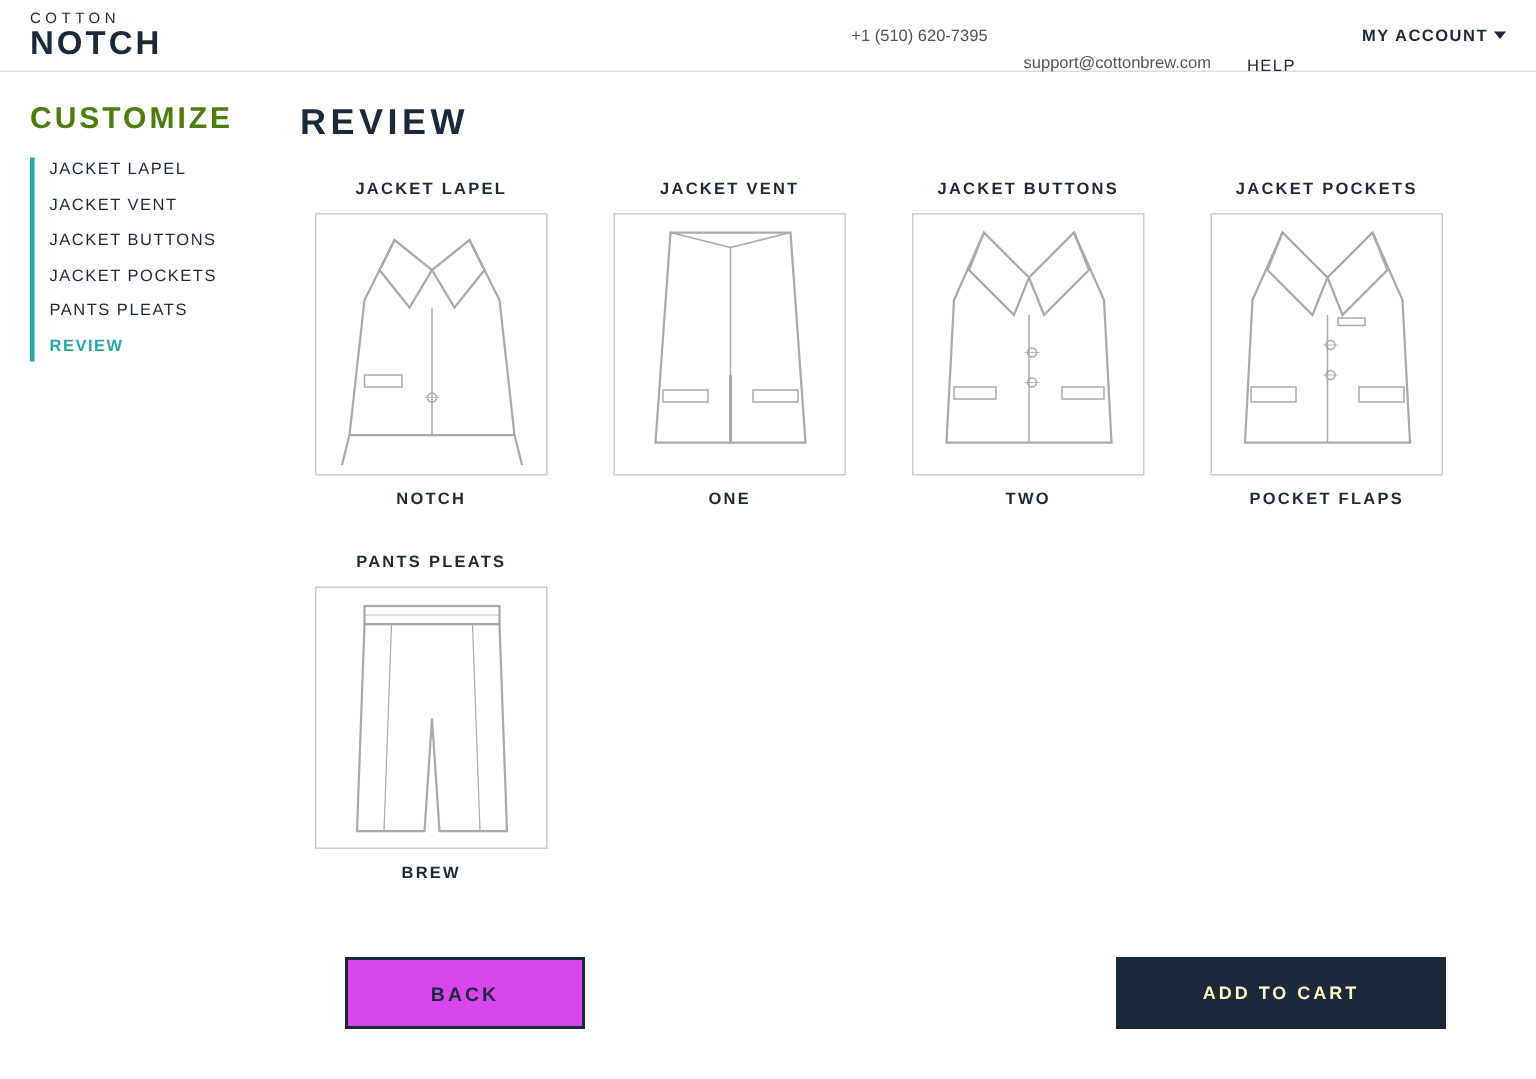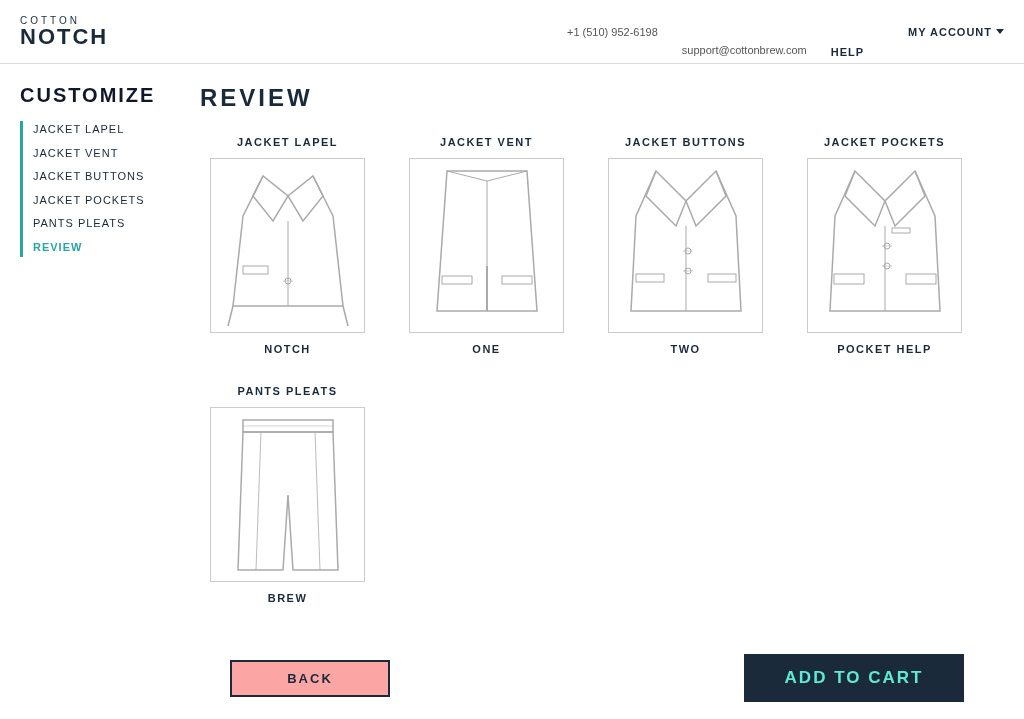--- a/index.html
+++ b/index.html
@@ -5,21 +5,21 @@
     * { margin: 0; padding: 0; box-sizing: border-box; }
     body { font-family: 'Georgia', serif; background: #fff; color: #1a2a3a; font-size: 13px; }
 
     
     .header {
       display: flex;
       align-items: center;
       justify-content: space-between;
       padding: 10px 20px;
       border-bottom: 1px solid #ddd;
-      height: 64px;
+      height: 48px;
     }
     .logo-area {
       display: flex;
       flex-direction: column;
       line-height: 1;
     }
     .logo-cotton {
       font-size: 10px;
       letter-spacing: 3px;
       color: #1a2a3a;
@@ -35,21 +35,21 @@
     .header-right {
       display: flex;
       align-items: center;
       gap: 24px;
       font-size: 11px;
       color: #555;
       font-family: Arial, sans-serif;
     }
     .header-right .phone { color: #555; }
     .header-right .email { color: #555; margin-top: 36px; }
-    .header-right .help { color: #1a2a3a; font-weight: bold; letter-spacing: 1px; cursor: pointer; margin-top: 40px; }
+    .header-right .help { color: #1a2a3a; font-weight: normal; letter-spacing: 1px; cursor: pointer; margin-top: 40px; }
     .header-right .account {
       color: #1a2a3a;
       font-weight: bold;
       letter-spacing: 1px;
       cursor: pointer;
       display: flex;
       align-items: center;
       gap: 4px;
       padding-left: 20px;
     }
@@ -69,21 +69,21 @@
     
     .sidebar {
       width: 170px;
       padding: 20px 12px 20px 20px;
       flex-shrink: 0;
     }
     .sidebar-title {
       font-size: 20px;
       font-weight: bold;
       letter-spacing: 2px;
-      color: #0f172a;
+      color: #4d7c0f;
       margin-bottom: 14px;
       font-family: Arial, sans-serif;
     }
     .sidebar-nav {
       border-left: 3px solid #29a5a5;
       padding-left: 10px;
     }
     .sidebar-nav-item {
       font-size: 11px;
       letter-spacing: 1px;
@@ -173,53 +173,53 @@
     
     .bottom-bar {
       display: flex;
       justify-content: space-between;
       align-items: center;
       padding: 20px 30px;
       margin-top: auto;
     }
     .back-btn {
       width: 160px;
-      height: 37px;
+      height: 48px;
       border: 2px solid #1a2a3a;
-      background: #fca5a5;
+      background: #d946ef;
       color: #1a2a3a;
       font-size: 13px;
       font-weight: bold;
       letter-spacing: 2px;
       cursor: pointer;
       font-family: Arial, sans-serif;
     }
     .add-to-cart-btn {
       width: 220px;
       height: 48px;
       background: #1a2a3a;
-      color: #5eead4;
-      font-size: 17px;
+      color: #fef9c3;
+      font-size: 12px;
       font-weight: bold;
       letter-spacing: 2px;
       border: none;
       cursor: pointer;
       font-family: Arial, sans-serif;
     }
   </style>
 </head>
 <body>
 
 <header class="header">
   <div class="logo-area">
     <span class="logo-cotton">COTTON</span>
     <span class="logo-brew">NOTCH</span>
   </div>
   <div class="header-right">
-    <span class="phone">+1 (510) 952-6198</span>
+    <span class="phone">+1 (510) 620-7395</span>
     <span class="email">support@cottonbrew.com</span>
     <span class="help">HELP</span>
     <span class="account">
       <span>MY ACCOUNT</span>
       <span class="chevron-down"></span>
     </span>
   </div>
 </header>
 
 <div class="main-layout">
@@ -329,21 +329,21 @@
             <line x1="62" y1="80" x2="72" y2="80" stroke="#aaa" stroke-width="0.5"></line>
             <circle cx="67" cy="100" r="3" fill="none" stroke="#aaa" stroke-width="1"></circle>
             <line x1="62" y1="100" x2="72" y2="100" stroke="#aaa" stroke-width="0.5"></line>
 
             <rect x="14" y="108" width="30" height="10" fill="none" stroke="#aaa" stroke-width="1"></rect>
             <rect x="86" y="108" width="30" height="10" fill="none" stroke="#aaa" stroke-width="1"></rect>
 
             <rect x="72" y="62" width="18" height="5" fill="none" stroke="#aaa" stroke-width="1"></rect>
           </svg>
         </div>
-        <div class="item-sublabel">POCKET HELP</div>
+        <div class="item-sublabel">POCKET FLAPS</div>
       </div>
 
     </div>
 
     <div class="items-row">
 
       <div class="item-cell pants-cell">
         <div class="item-label">PANTS PLEATS</div>
         <div class="item-image pants-image">
           <svg width="130" height="160" viewBox="0 0 130 160">

